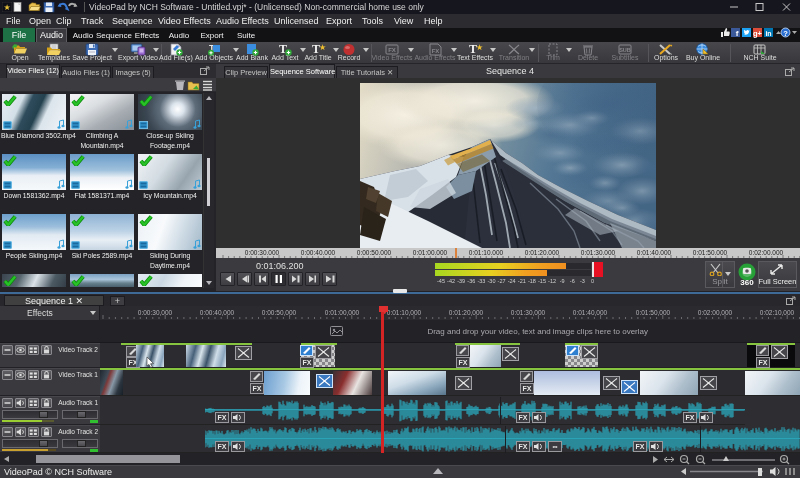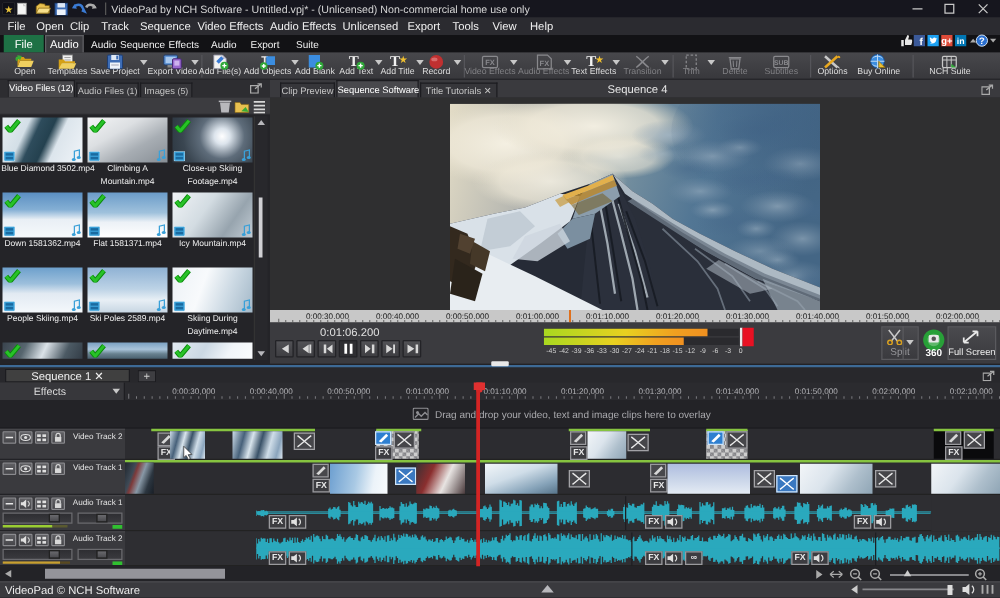--- a/index.html
+++ b/index.html
@@ -899,21 +899,21 @@
 <line x1="687.2" y1="9" x2="687.2" y2="13" stroke="#7c7c80" stroke-width="0.8"></line>
 <line x1="693.4" y1="11" x2="693.4" y2="13" stroke="#7c7c80" stroke-width="0.8"></line>
 <line x1="699.6" y1="11" x2="699.6" y2="13" stroke="#7c7c80" stroke-width="0.8"></line>
 </svg>
 <div class="abs" style="left:0px;top:320px;width:800px;height:23px;background:#232327;border-bottom:1px solid #1a1a1e;"></div>
 <svg class="abs" style="left:330px;top:326px" width="13" height="10">
     <rect x="0.5" y="0.5" width="12" height="9" rx="1" fill="none" stroke="#909094"></rect>
     <circle cx="4" cy="4" r="1.2" fill="#909094"></circle>
     <path d="M2 8l3-3 2 2 3-3 2 2" stroke="#909094" fill="none"></path>
   </svg>
-<div class="abs" style="left:348px;top:327px;width:300px;height:10px;font-size:8px;color:#aaaaae;">Drag and drop your video, text and image clips here to overlay</div>
+<div class="abs" style="left:348px;top:327px;width:300px;height:10px;font-size:8px;color:#aaaaae;text-align:right;">Drag and drop your video, text and image clips here to overlay</div>
 <div class="abs" style="left:0px;top:343px;width:100px;height:25px;background:#3a3a3e;border-bottom:1px solid #222226;border-top:1px solid #47474b;"></div>
 <div class="thbtn" style="left:2px;top:345px;"></div>
 <svg class="abs" style="left:2px;top:345px" width="11" height="10" viewBox="0 0 13 10">
     <line x1="3" y1="5" x2="10" y2="5" stroke="#e8e8e8" stroke-width="1.6"></line>
   </svg>
 <div class="thbtn" style="left:15px;top:345px;"></div>
 <svg class="abs" style="left:15px;top:345px" width="11" height="10" viewBox="0 0 13 10">
     <ellipse cx="6.5" cy="5" rx="4.5" ry="2.8" fill="none" stroke="#e0e0e0"></ellipse>
     <circle cx="6.5" cy="5" r="1.5" fill="#e0e0e0"></circle>
   </svg>

